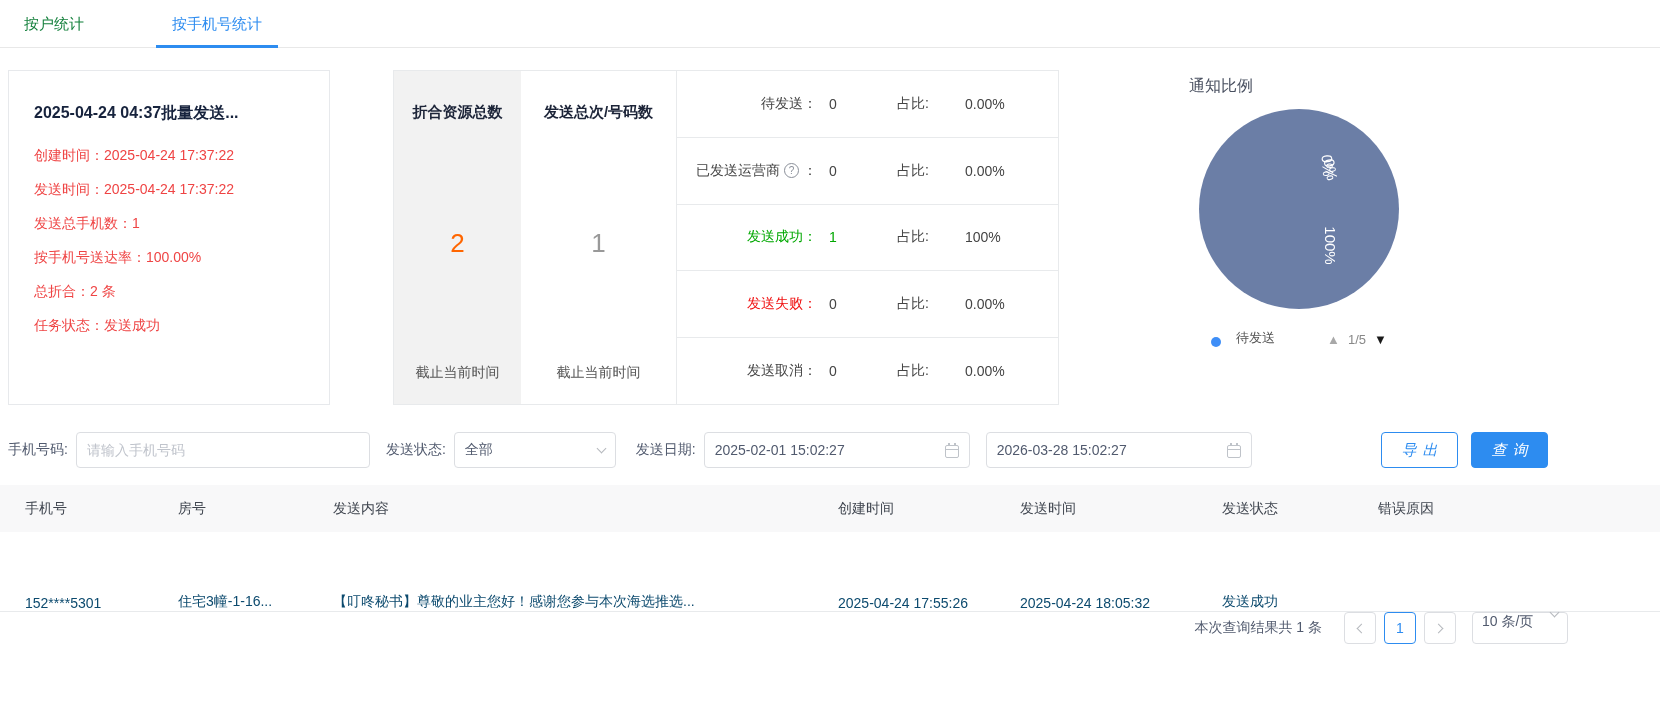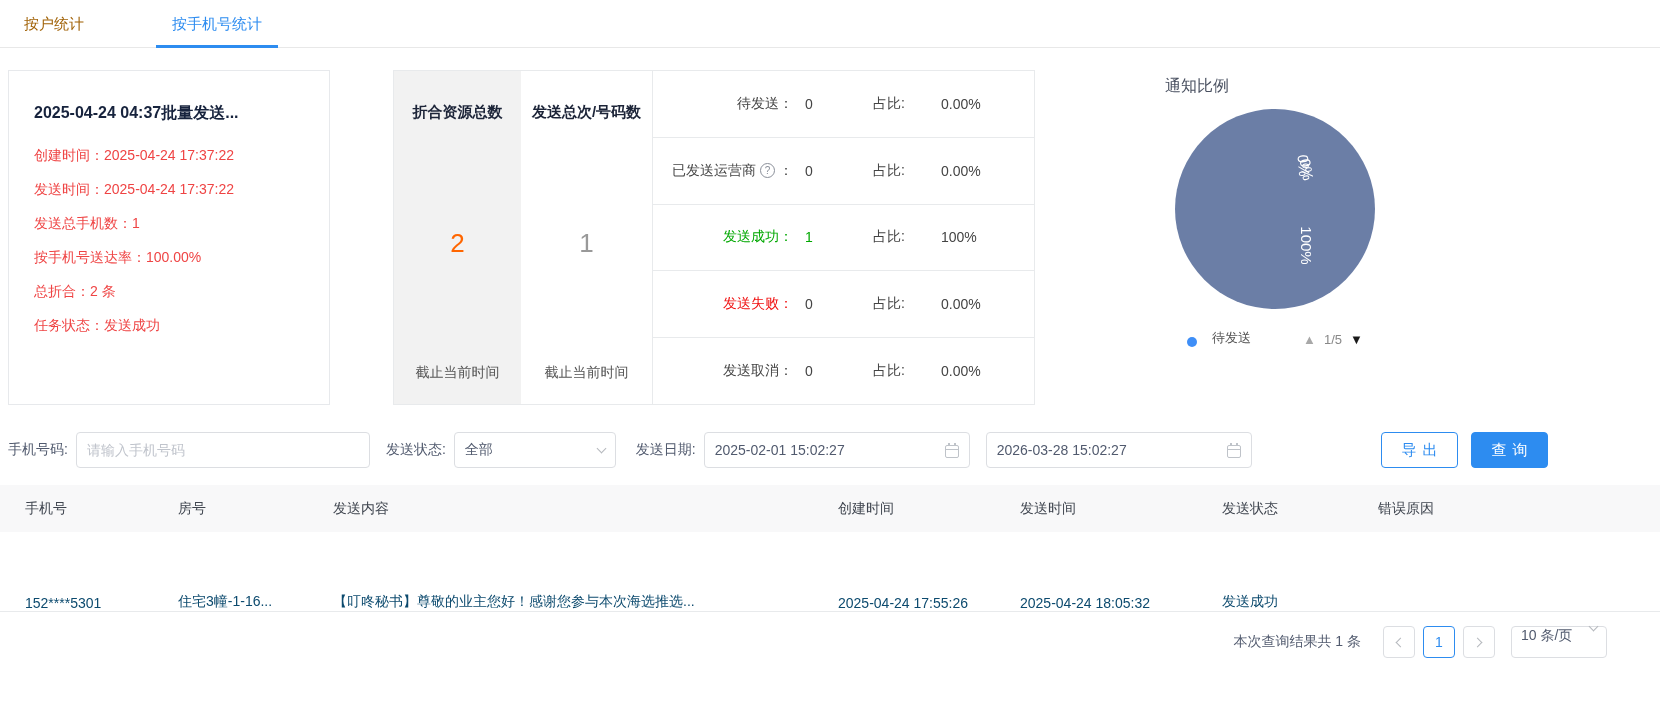--- a/index.html
+++ b/index.html
@@ -2,31 +2,31 @@
 <html><head>
 <meta charset="utf-8">
 <style>
   * { margin:0; padding:0; box-sizing:border-box; }
   html,body { background:#fff; }
   body { font-family:"Liberation Sans","DejaVu Sans",sans-serif; color:#515a6e; }
   .page { width:1660px; height:701px; position:relative; background:#fff; overflow:hidden; }
 
   
   .tabbar { display:flex; align-items:stretch; height:48px; border-bottom:1px solid #e8e8e8; padding-left:8px; }
-  .tab { font-size:15px; color:#a16207; padding:0 16px; line-height:47px; cursor:pointer; position:relative; margin-right:56px; }
+  .tab { font-size:15px; color:#15803d; padding:0 16px; line-height:47px; cursor:pointer; position:relative; margin-right:56px; }
   .tab.active { color:#2d8cf0; }
   .tab.active::after { content:""; position:absolute; left:0; right:0; bottom:-1px; height:3px; background:#2d8cf0; }
 
   
   .stats { display:flex; margin-top:22px; padding-left:8px; height:335px; }
   .task-card { width:322px; border:1px solid #e7e9ec; padding:32px 10px 0 25px; }
   .task-title { font-size:16px; font-weight:bold; color:#17233d; margin-bottom:14px; }
   .task-field { font-size:14px; color:#ef4444; line-height:34px; white-space:nowrap; }
 
-  .mid { display:flex; margin-left:63px; border:1px solid #e8eaec; height:335px; }
+  .mid { display:flex; margin-left:63px; border:1px solid #e8eaec; height:335px;gap:12px; }
   .mcol { display:flex; flex-direction:column; align-items:center; }
   .mcol1 { width:127px; background:#f2f2f2; }
   .mcol2 { width:131px; }
   .mcol-header { font-weight:bold; font-size:15px; color:#1c2438; margin-top:30px; text-align:center; line-height:22px; padding:0 8px; }
   .mcol-value { flex:1; display:flex; align-items:center; font-size:26px; }
   .val-orange { color:#ff6600; }
   .val-gray { color:#999; }
   .mcol-footer { font-size:14px; color:#555; margin-bottom:22px; }
 
   .status-rows { width:382px; display:flex; flex-direction:column; border-left:1px solid #e8eaec; }
@@ -66,34 +66,34 @@
               align-items:center; justify-content:space-between; padding:0 10px; margin-right:20px; cursor:pointer; background:#fff; }
   .f-date { width:266px; height:36px; border:1px solid #dcdee2; border-radius:4px; display:flex;
             align-items:center; justify-content:space-between; padding:0 10px; margin-right:16px; cursor:pointer; background:#fff; }
   .chev { display:inline-block; width:7px; height:7px; border-right:1px solid #b5b8bd; border-bottom:1px solid #b5b8bd;
           transform:rotate(45deg); margin-top:-4px; }
   .cal-icon { width:14px; height:13px; border:1px solid #bfc3c9; border-radius:2px; position:relative; display:inline-block; margin-top:2px; }
   .cal-icon::before { content:""; position:absolute; top:3px; left:0; right:0; border-top:1px solid #bfc3c9; }
   .cal-icon::after { content:""; position:absolute; top:-3px; left:2px; right:2px; height:3px;
                      border-left:2px solid #bfc3c9; border-right:2px solid #bfc3c9; }
   .btn { height:36px; width:77px; border-radius:4px; font-size:15px; cursor:pointer;
-         display:flex; align-items:center; justify-content:center; letter-spacing:6px; text-indent:6px; font-family:inherit; }
+         display:flex; align-items:center; justify-content:center; letter-spacing:6px; text-indent:6px; font-family:inherit;font-style:italic; }
   .btn-outline { background:#fff; border:1px solid #2d8cf0; color:#2d8cf0; margin-left:auto; }
   .btn-primary { background:#2d8cf0; border:1px solid #2d8cf0; color:#fff; margin-left:13px; }
 
   
   .tbl { margin-top:17px; }
   .tbl-header { display:flex; align-items:center; background:#f8f8f9; height:47px; font-size:14px; color:#3f454f; padding-left:25px; }
   .tbl-row { display:flex; align-items:flex-end; height:80px; font-size:14px; color:#0c4a6e;
              border-bottom:1px solid #e8eaec; padding-left:25px; }
   .c1 { width:153px; } .c2 { width:155px; } .c3 { width:505px; overflow:hidden; white-space:nowrap; }
   .c4 { width:182px; } .c5 { width:202px; } .c6 { width:156px; } .c7 { flex:1; }
 
   
-  .pagination { display:flex; align-items:center; justify-content:flex-end; padding-right:53px; margin-top:14px; font-size:14px; color:#515a6e; }
+  .pagination { display:flex; align-items:center; justify-content:flex-end; padding-right:92px; font-size:14px; color:#515a6e; }
   .pg-summary { margin-right:14px; }
   .pg-btn { width:32px; height:32px; border:1px solid #dcdee2; border-radius:4px; background:#fff;
             display:flex; align-items:center; justify-content:center; margin-left:8px; cursor:pointer; }
   .pg-btn.active { border-color:#2d8cf0; color:#2d8cf0; }
   .chev-left { display:inline-block; width:7px; height:7px; border-left:1px solid #b5b8bd; border-bottom:1px solid #b5b8bd; transform:rotate(45deg); margin-left:3px; }
   .chev-right { display:inline-block; width:7px; height:7px; border-right:1px solid #b5b8bd; border-top:1px solid #b5b8bd; transform:rotate(45deg); margin-right:3px; }
   .pg-size { width:96px; height:32px; border:1px solid #dcdee2; border-radius:4px; background:#fff; margin-left:16px;
              display:flex; justify-content:space-between; padding:0 9px; cursor:pointer; }
 </style>
 </head>

